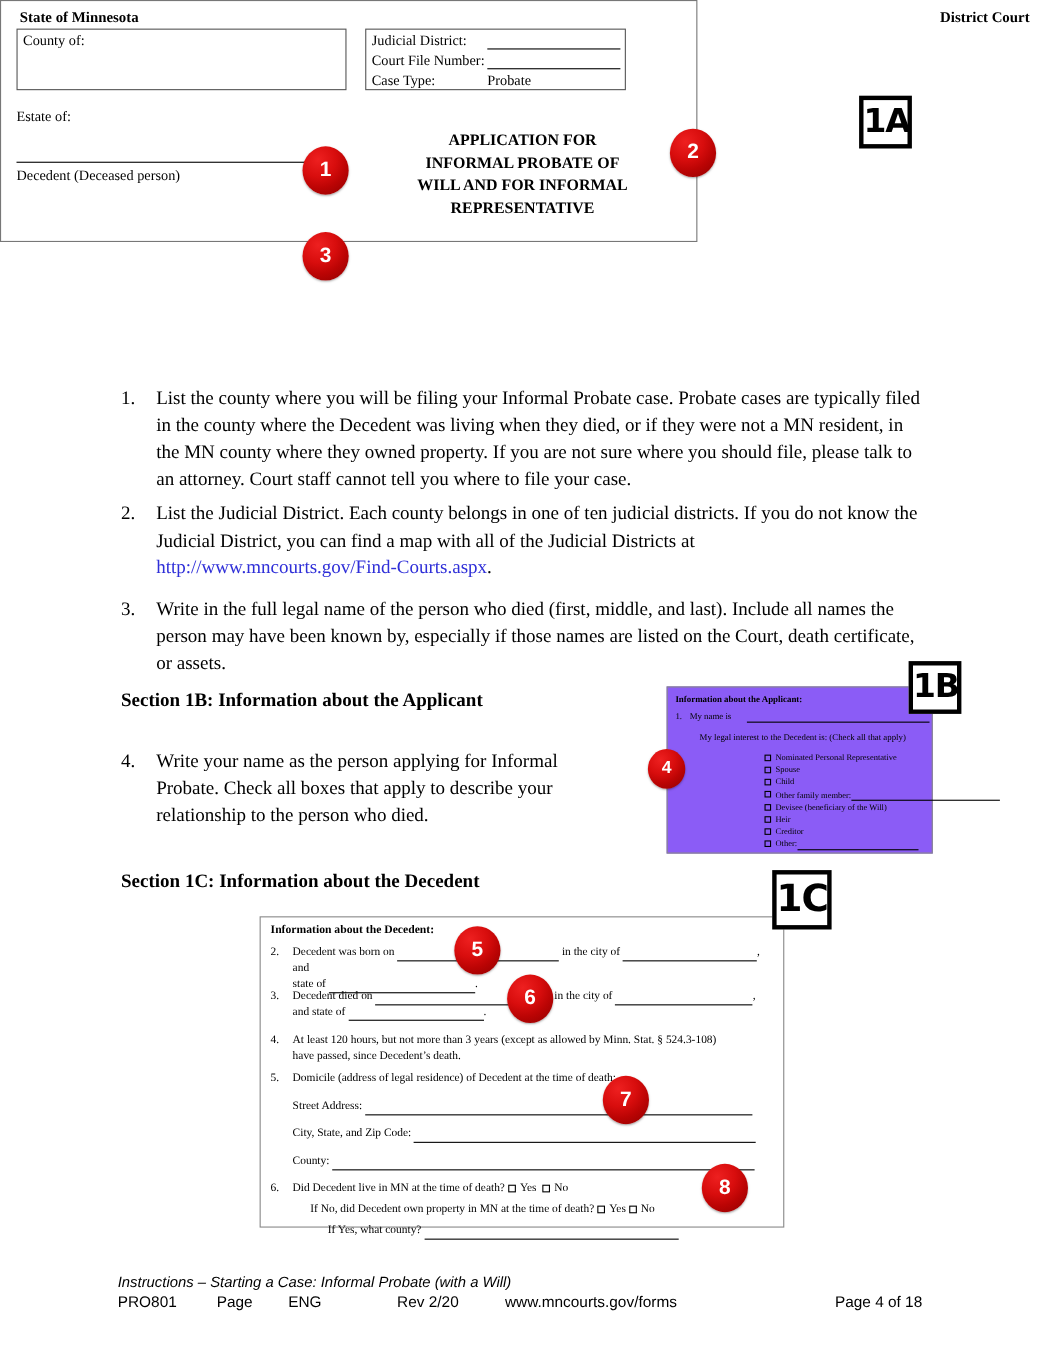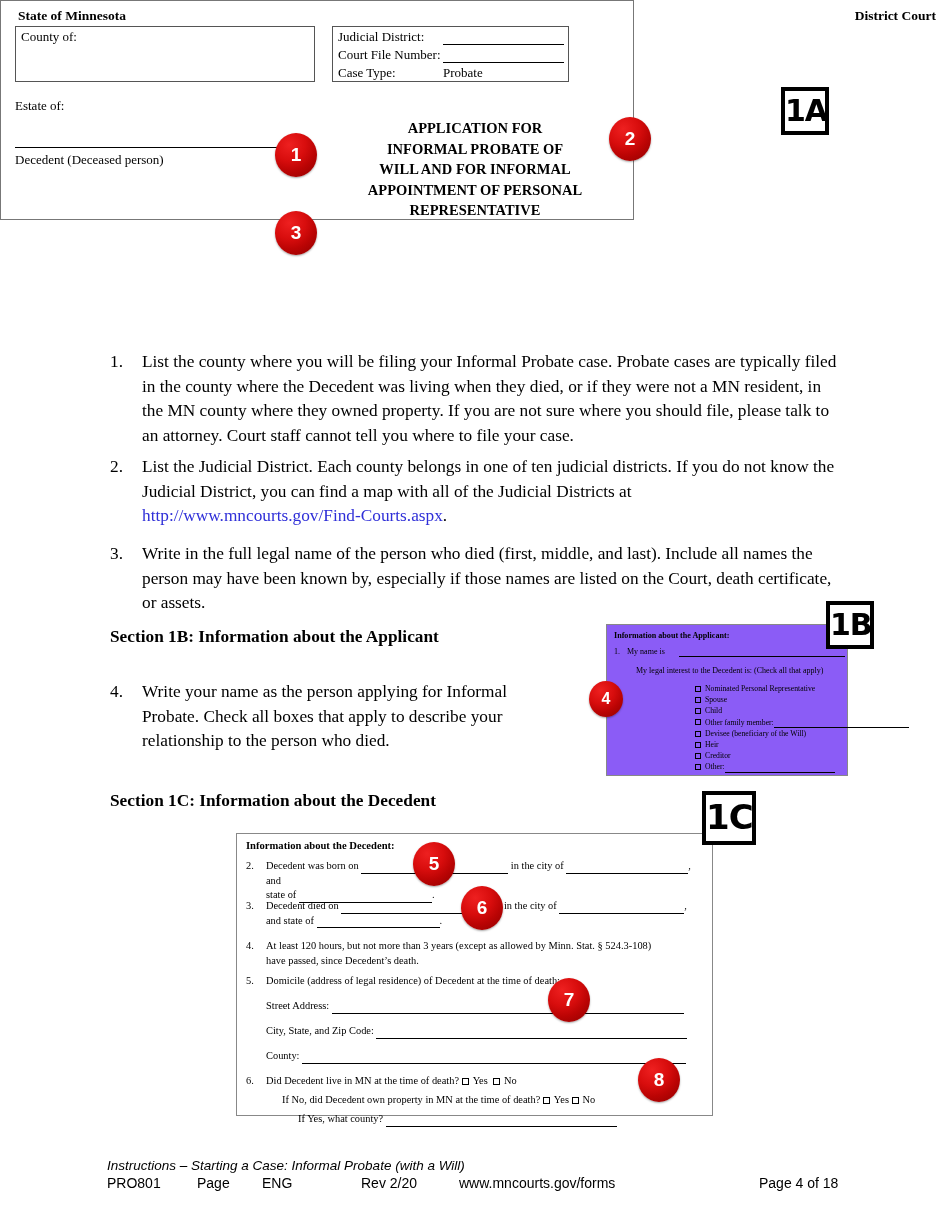--- a/index.html
+++ b/index.html
@@ -242,21 +242,20 @@
 
   <div id="f1a-estate">Estate of:</div>
   <div id="f1a-decline"></div>
   <div id="f1a-comma">,</div>
   <div id="f1a-dectxt">Decedent   (Deceased person)</div>
 
   <div id="f1a-title">
     <div>APPLICATION FOR</div>
     <div>INFORMAL PROBATE OF</div>
     <div>WILL AND FOR INFORMAL</div>
-    <div>APPOINTMENT OF PERSONAL</div>
     <div>REPRESENTATIVE</div>
   </div>
 </div>
 
 <div class="badge" style="left:275px; top:133px;">1</div>
 <div class="badge" style="left:609px; top:117px;">2</div>
 <div class="badge" style="left:275px; top:211px;">3</div>
 
 <div class="sectag" style="left:766px; top:87px; width:48px; height:48px; font-size:30px; line-height:40px;margin-left:15px;">1A</div>
 

